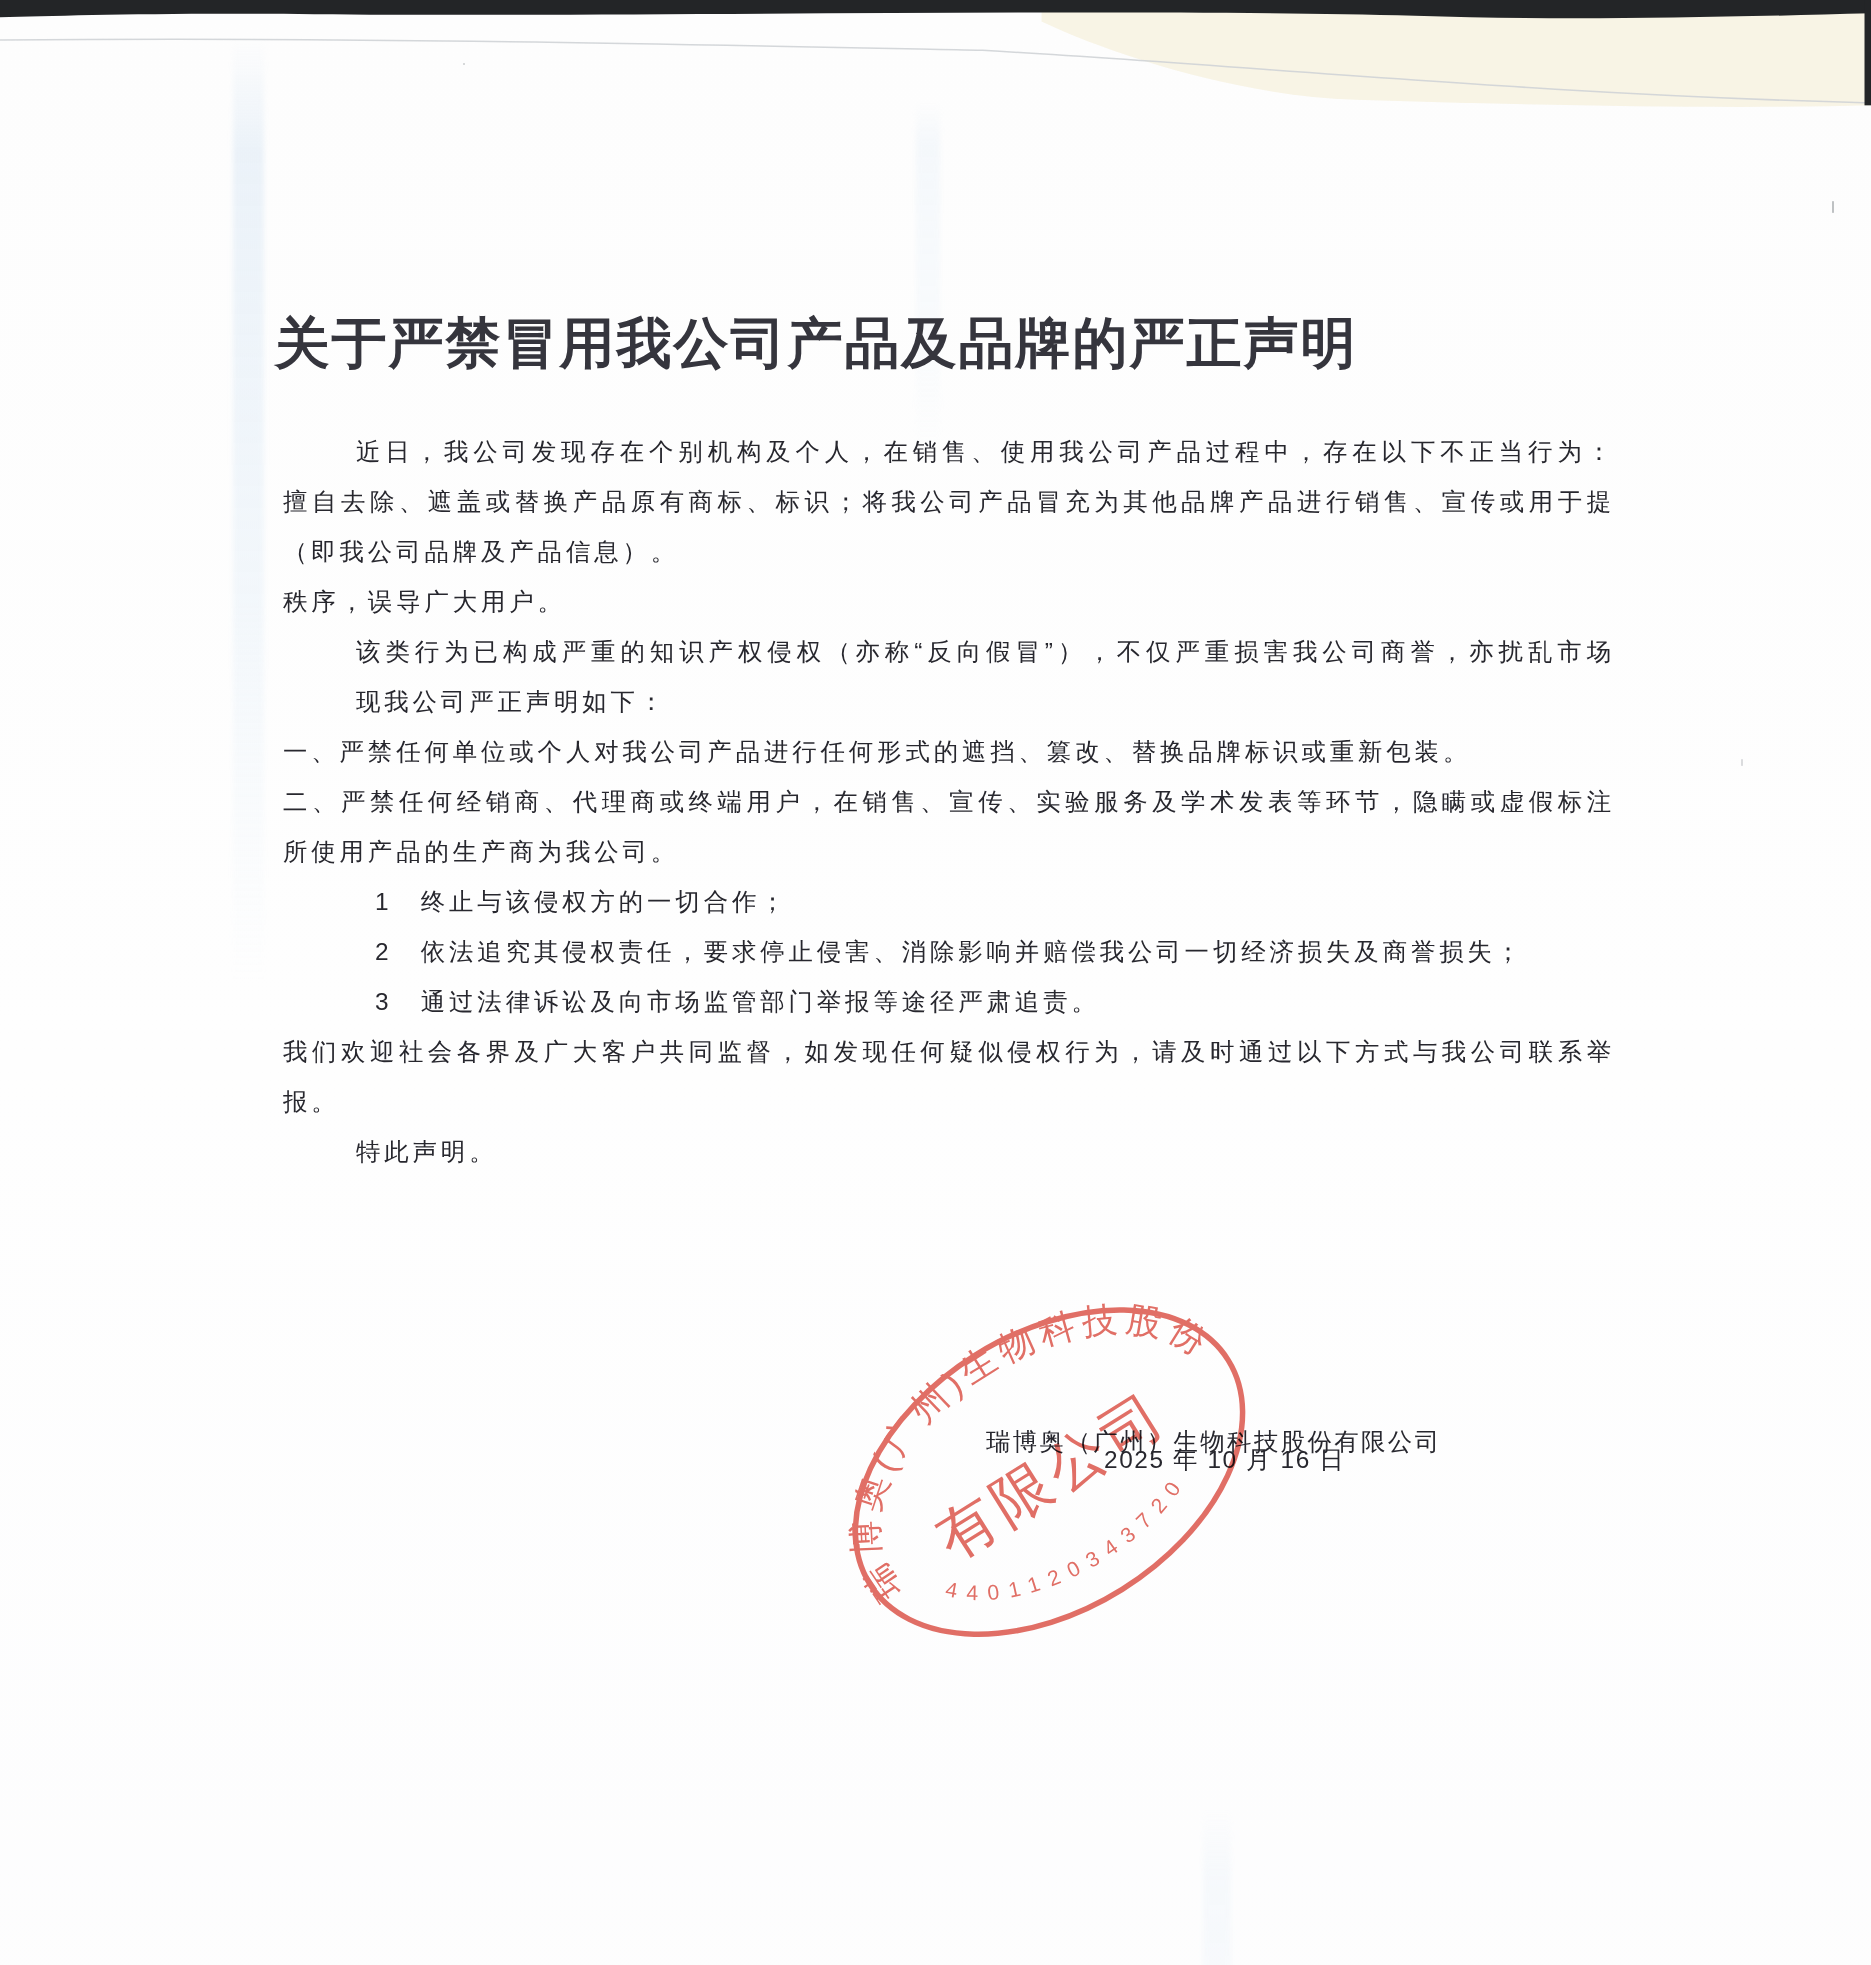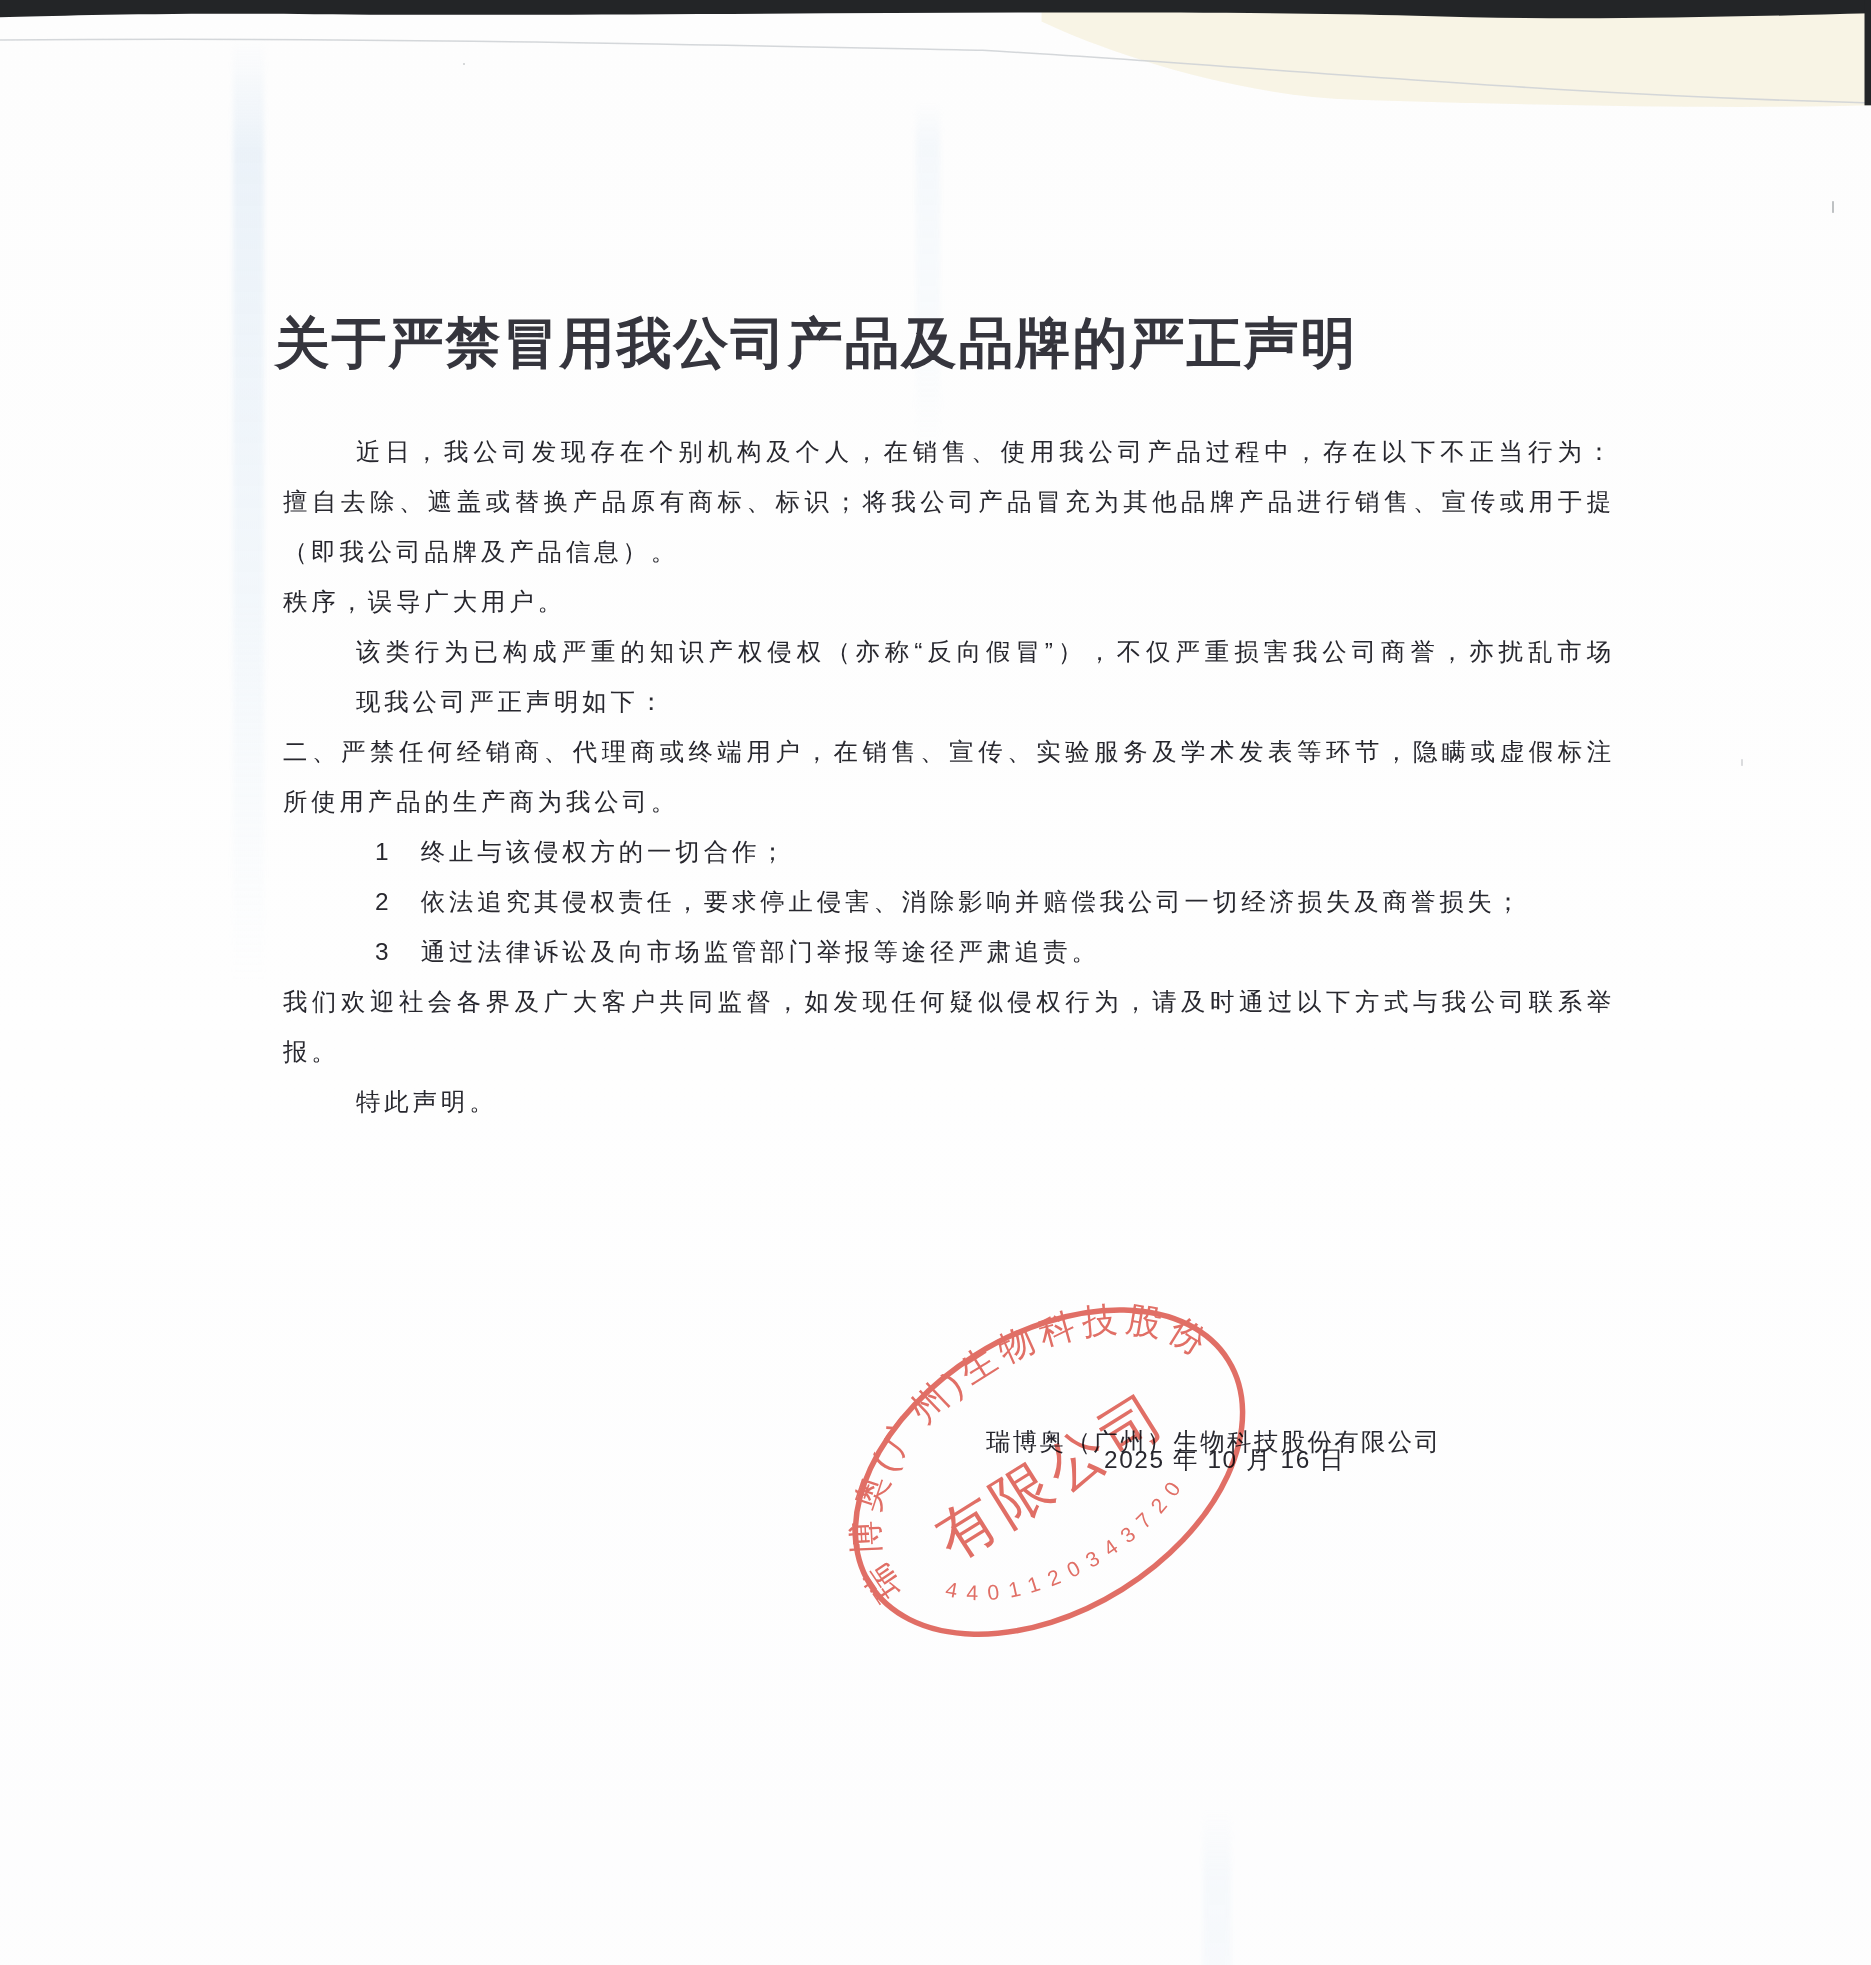--- a/index.html
+++ b/index.html
@@ -89,20 +89,21 @@
 
   <div class="doc-title">关于严禁冒用我公司产品及品牌的严正声明</div>
 
   <div class="body-lines">
       <div class="line just" style="padding-left: 73px;">近日，我公司发现存在个别机构及个人，在销售、使用我公司产品过程中，存在以下不正当行为：</div>
       <div class="line just" style="padding-left: 0px;">擅自去除、遮盖或替换产品原有商标、标识；将我公司产品冒充为其他品牌产品进行销售、宣传或用于提</div>
       <div class="line" style="padding-left: 0px;">（即我公司品牌及产品信息）。</div>
       <div class="line" style="padding-left: 0px;">秩序，误导广大用户。</div>
       <div class="line just" style="padding-left: 73px;">该类行为已构成严重的知识产权侵权（亦称“反向假冒”），不仅严重损害我公司商誉，亦扰乱市场</div>
       <div class="line" style="padding-left: 73px;">现我公司严正声明如下：</div>
+      <div class="line" style="padding-left: 0px;">一、严禁任何单位或个人对我公司产品进行任何形式的遮挡、篡改、替换品牌标识或重新包装。</div>
       <div class="line just" style="padding-left: 0px;">二、严禁任何经销商、代理商或终端用户，在销售、宣传、实验服务及学术发表等环节，隐瞒或虚假标注</div>
       <div class="line" style="padding-left: 0px;">所使用产品的生产商为我公司。</div>
       <div class="line" style="padding-left: 92px;">1　终止与该侵权方的一切合作；</div>
       <div class="line" style="padding-left: 92px;">2　依法追究其侵权责任，要求停止侵害、消除影响并赔偿我公司一切经济损失及商誉损失；</div>
       <div class="line" style="padding-left: 92px;">3　通过法律诉讼及向市场监管部门举报等途径严肃追责。</div>
       <div class="line just" style="padding-left: 0px;">我们欢迎社会各界及广大客户共同监督，如发现任何疑似侵权行为，请及时通过以下方式与我公司联系举</div>
       <div class="line" style="padding-left: 0px;">报。</div>
       <div class="line" style="padding-left: 73px;">特此声明。</div>
     </div>
 

